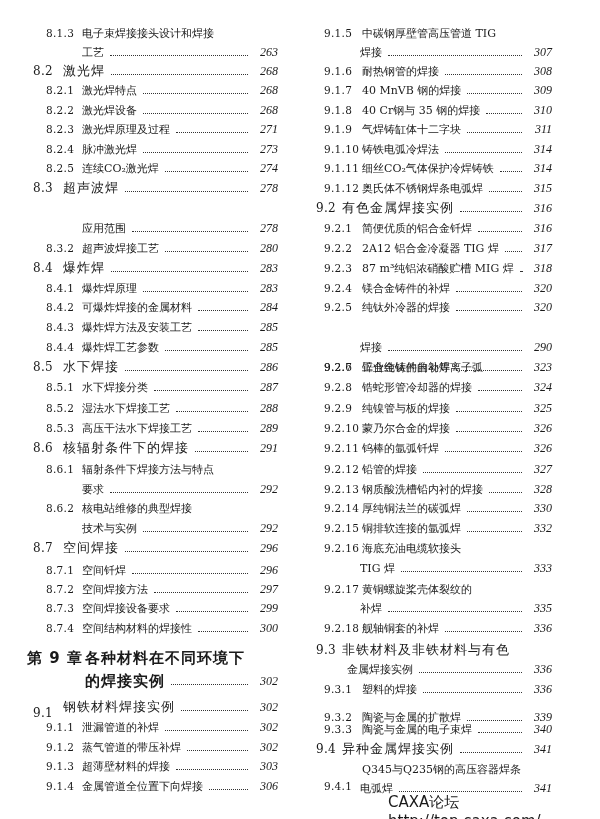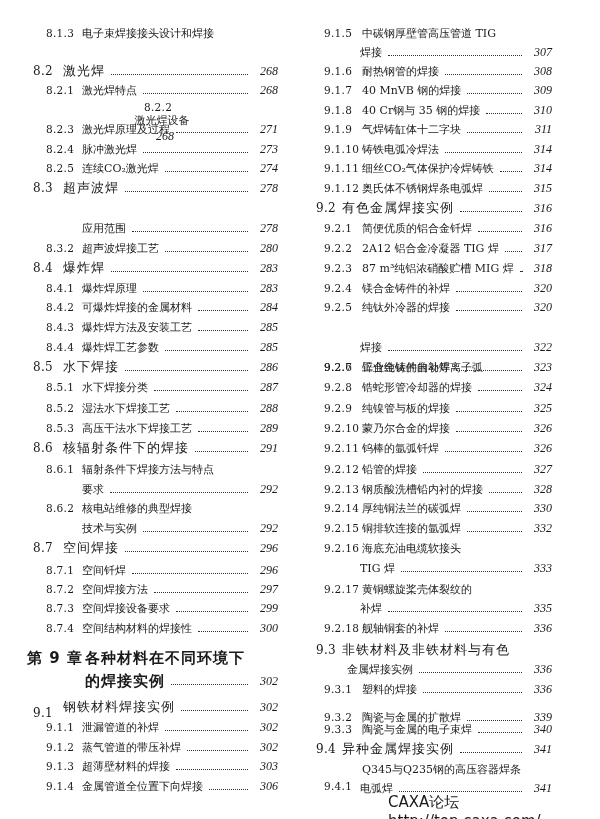--- a/index.html
+++ b/index.html
@@ -23,33 +23,38 @@
   .watermark { position: absolute; left: 388px; top: 793px; font-family: "DejaVu Sans", sans-serif; font-size: 15px; color: #1a1a1a; }
 </style>
 </head>
 <body>
 
 <div id="left" class="col">
     <div class="line sub" style="top: 24px; left: 46px; right: 22px;">
       <span class="num" style="width: 36px;">8.1.3</span>
       <span class="title">电子束焊接接头设计和焊接</span>
     </div>
+    <div class="line cont" style="top: 43px; left: 82px; right: 22px;">
+      <span class="title">工艺</span>
+      <span class="dots"></span>
+      <span class="page">263</span>
+    </div>
     <div class="line sec" style="top: 62px; left: 33px; right: 22px;">
       <span class="num" style="width: 30px;">8.2</span>
       <span class="title">激光焊</span>
       <span class="dots"></span>
       <span class="page">268</span>
     </div>
     <div class="line sub" style="top: 81px; left: 46px; right: 22px;">
       <span class="num" style="width: 36px;">8.2.1</span>
       <span class="title">激光焊特点</span>
       <span class="dots"></span>
       <span class="page">268</span>
     </div>
-    <div class="line sub" style="top: 101px; left: 46px; right: 22px; flex-direction: column;">
+    <div class="line sub" style="top: 101px; left: 46px; right: 22px;">
       <span class="num" style="width: 36px;">8.2.2</span>
       <span class="title">激光焊设备</span>
       <span class="dots"></span>
       <span class="page">268</span>
     </div>
     <div class="line sub" style="top: 120px; left: 46px; right: 22px;">
       <span class="num" style="width: 36px;">8.2.3</span>
       <span class="title">激光焊原理及过程</span>
       <span class="dots"></span>
       <span class="page">271</span>
@@ -319,21 +324,21 @@
       <span class="dots"></span>
       <span class="page">320</span>
     </div>
     <div class="line sub" style="top: 318px; left: 24px; right: 48px; margin-top: 40px;">
       <span class="num" style="width: 38px;">9.2.6</span>
       <span class="title">工业纯钛的自动等离子弧</span>
     </div>
     <div class="line cont" style="top: 338px; left: 60px; right: 48px;">
       <span class="title">焊接</span>
       <span class="dots"></span>
-      <span class="page">322</span>
+      <span class="page">290</span>
     </div>
     <div class="line sub" style="top: 358px; left: 24px; right: 48px;">
       <span class="num" style="width: 38px;">9.2.7</span>
       <span class="title">锌合金铸件的补焊</span>
       <span class="dots"></span>
       <span class="page">323</span>
     </div>
     <div class="line sub" style="top: 378px; left: 24px; right: 48px;">
       <span class="num" style="width: 38px;">9.2.8</span>
       <span class="title">锆蛇形管冷却器的焊接</span>

